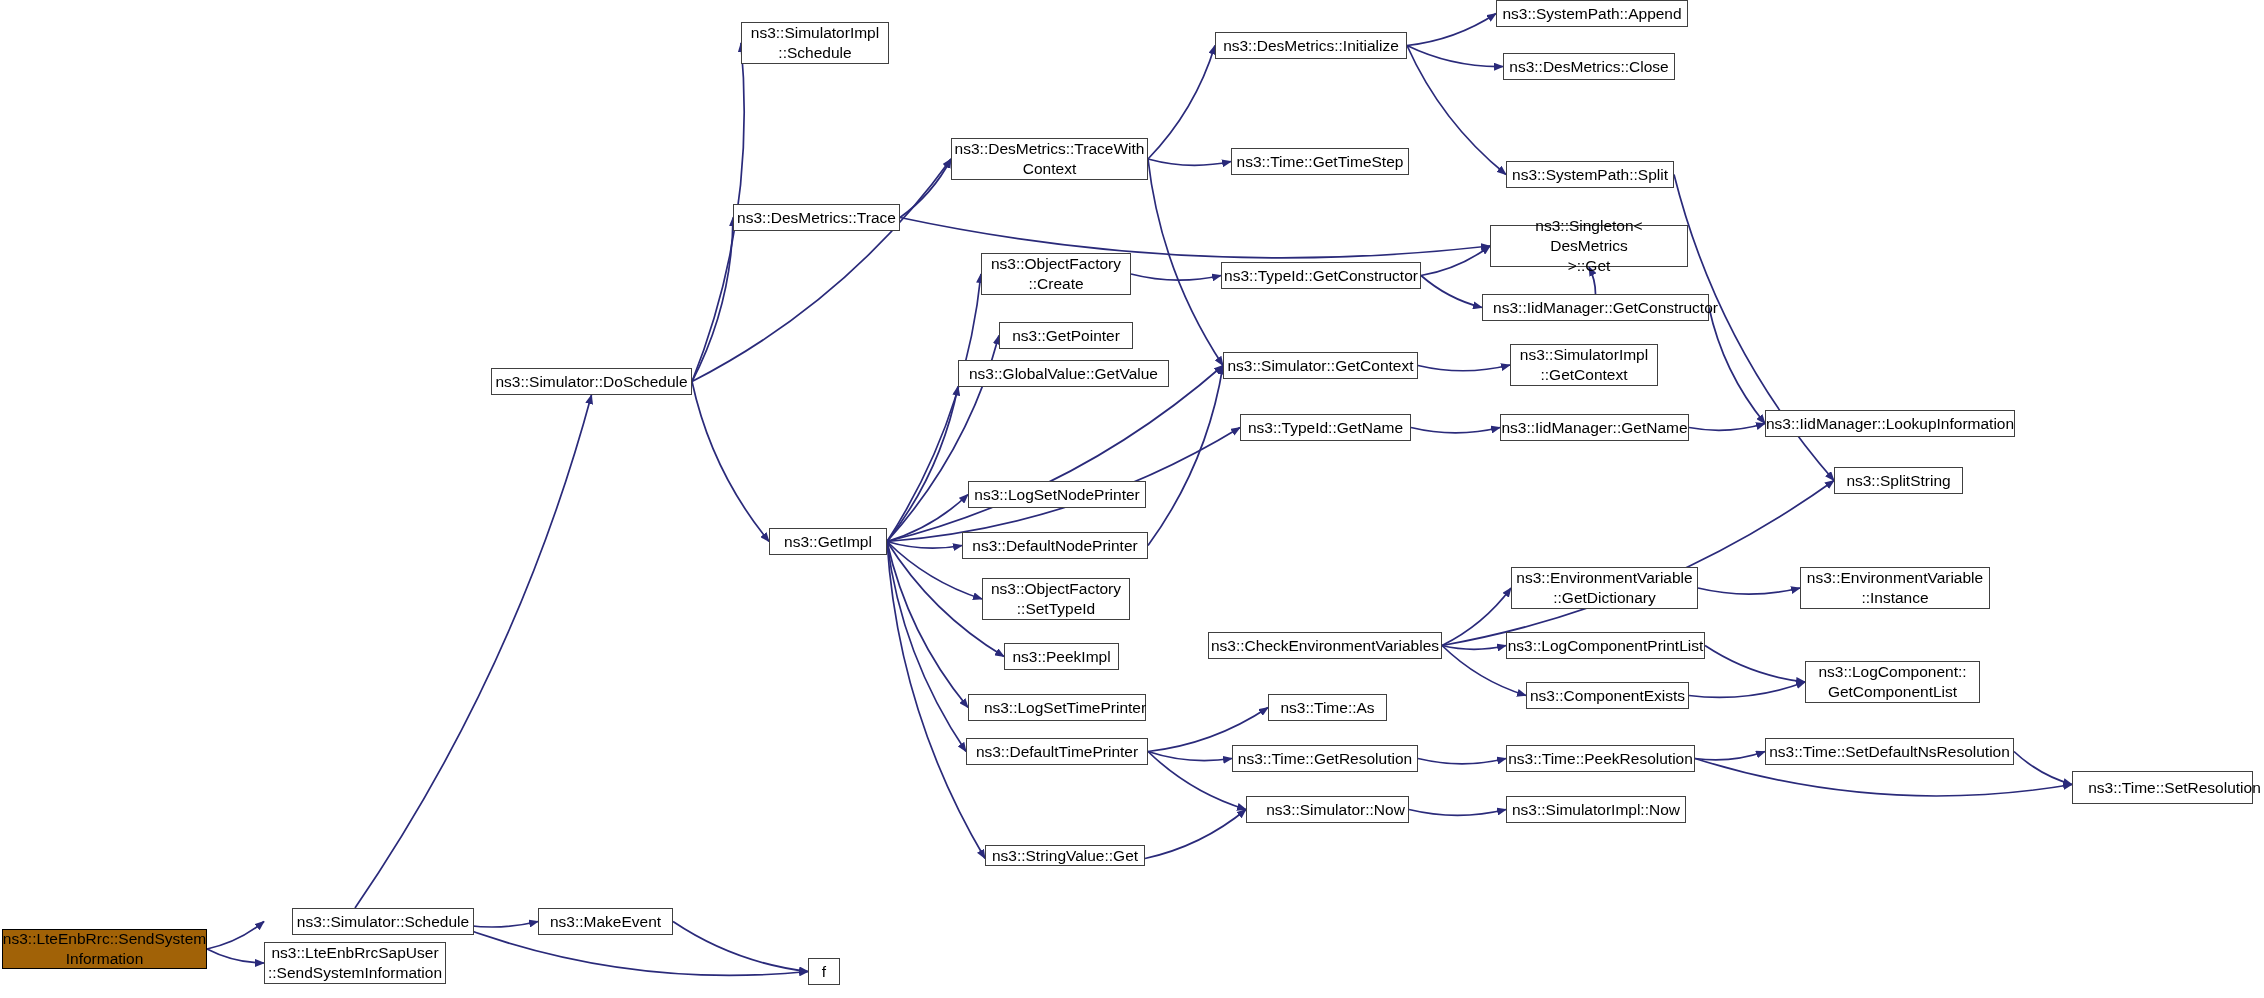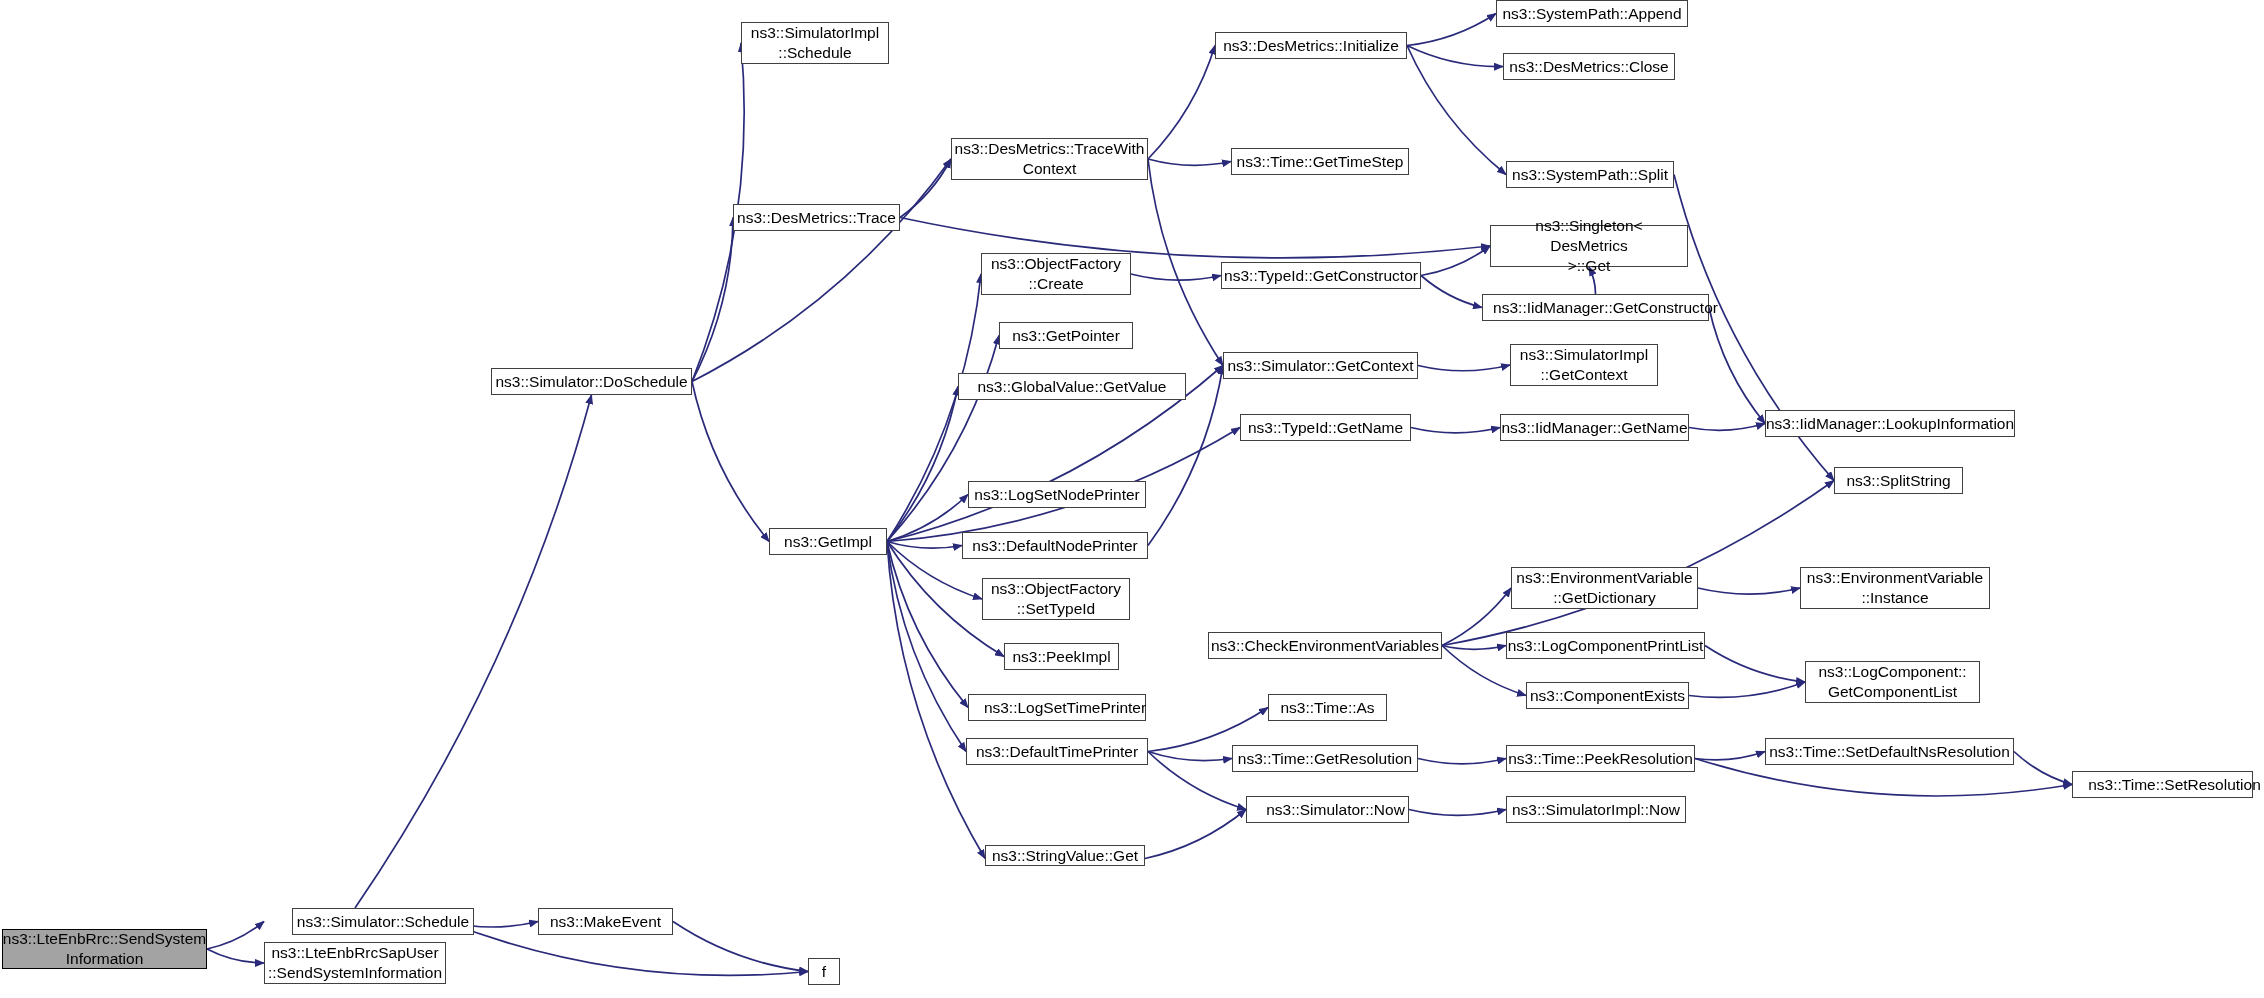--- a/index.html
+++ b/index.html
@@ -33,21 +33,21 @@
     line-height: 1.28;
     display: flex;
     align-items: center;
     justify-content: center;
     text-align: center;
     white-space: pre-line;
     padding: 1px 4px;
     z-index: 5;
   }
   .node.root {
-    background: #a3a3a3;
+    background: #a16207;
     border-color: #000000;
   }
 </style>
 </head>
 <body>
 
 <div id="canvas">
   <svg id="edge-layer" viewBox="0 0 2264 998">
     <defs>
       <marker id="arrow" markerWidth="10" markerHeight="8" refX="9" refY="4" orient="auto" markerUnits="userSpaceOnUse">
@@ -131,21 +131,21 @@
     <div class="node" style="left: 1503px; top: 53px; width: 172px; height: 27px;">ns3::DesMetrics::Close</div>
     <div class="node" style="left: 1506px; top: 161px; width: 168px; height: 27px;">ns3::SystemPath::Split</div>
     <div class="node" style="left: 1231px; top: 148px; width: 178px; height: 27px;">ns3::Time::GetTimeStep</div>
     <div class="node" style="left: 981px; top: 253px; width: 150px; height: 42px;">ns3::ObjectFactory
 ::Create</div>
     <div class="node" style="left: 1221px; top: 262px; width: 200px; height: 27px;">ns3::TypeId::GetConstructor</div>
     <div class="node" style="left: 1490px; top: 225px; width: 198px; height: 42px;">ns3::Singleton&lt; DesMetrics
 &gt;::Get</div>
     <div class="node" style="left: 1482px; top: 294px; width: 227px; height: 27px; padding-left: 24px;">ns3::IidManager::GetConstructor</div>
     <div class="node" style="left: 999px; top: 322px; width: 134px; height: 27px;">ns3::GetPointer</div>
-    <div class="node" style="left: 958px; top: 373px; width: 228px; height: 27px;">ns3::GlobalValue::GetValue</div>
+    <div class="node" style="left: 958px; top: 360px; width: 211px; height: 27px;">ns3::GlobalValue::GetValue</div>
     <div class="node" style="left: 1223px; top: 352px; width: 195px; height: 27px;">ns3::Simulator::GetContext</div>
     <div class="node" style="left: 1510px; top: 344px; width: 148px; height: 42px;">ns3::SimulatorImpl
 ::GetContext</div>
     <div class="node" style="left: 1240px; top: 414px; width: 171px; height: 27px;">ns3::TypeId::GetName</div>
     <div class="node" style="left: 1500px; top: 414px; width: 189px; height: 27px;">ns3::IidManager::GetName</div>
     <div class="node" style="left: 1765px; top: 410px; width: 250px; height: 27px;">ns3::IidManager::LookupInformation</div>
     <div class="node" style="left: 1834px; top: 467px; width: 129px; height: 27px;">ns3::SplitString</div>
     <div class="node" style="left: 769px; top: 528px; width: 118px; height: 27px;">ns3::GetImpl</div>
     <div class="node" style="left: 968px; top: 481px; width: 178px; height: 27px;">ns3::LogSetNodePrinter</div>
     <div class="node" style="left: 962px; top: 532px; width: 186px; height: 27px;">ns3::DefaultNodePrinter</div>
@@ -161,16 +161,16 @@
     <div class="node" style="left: 1800px; top: 567px; width: 190px; height: 42px;">ns3::EnvironmentVariable
 ::Instance</div>
     <div class="node" style="left: 1506px; top: 632px; width: 199px; height: 27px;">ns3::LogComponentPrintList</div>
     <div class="node" style="left: 1526px; top: 682px; width: 163px; height: 27px;">ns3::ComponentExists</div>
     <div class="node" style="left: 1805px; top: 661px; width: 175px; height: 42px;">ns3::LogComponent::
 GetComponentList</div>
     <div class="node" style="left: 1268px; top: 694px; width: 119px; height: 27px;">ns3::Time::As</div>
     <div class="node" style="left: 1232px; top: 745px; width: 186px; height: 27px;">ns3::Time::GetResolution</div>
     <div class="node" style="left: 1506px; top: 745px; width: 189px; height: 27px;">ns3::Time::PeekResolution</div>
     <div class="node" style="left: 1765px; top: 738px; width: 249px; height: 27px;">ns3::Time::SetDefaultNsResolution</div>
-    <div class="node" style="left: 2072px; top: 771px; width: 181px; height: 27px; padding-left: 28px;">ns3::Time::SetResolution</div>
+    <div class="node" style="left: 2072px; top: 771px; width: 181px; height: 33px; padding-left: 28px;">ns3::Time::SetResolution</div>
     <div class="node" style="left: 1246px; top: 796px; width: 163px; height: 27px; padding-left: 20px;">ns3::Simulator::Now</div>
     <div class="node" style="left: 1506px; top: 796px; width: 180px; height: 27px;">ns3::SimulatorImpl::Now</div>
   </div>
 
 </body></html>

